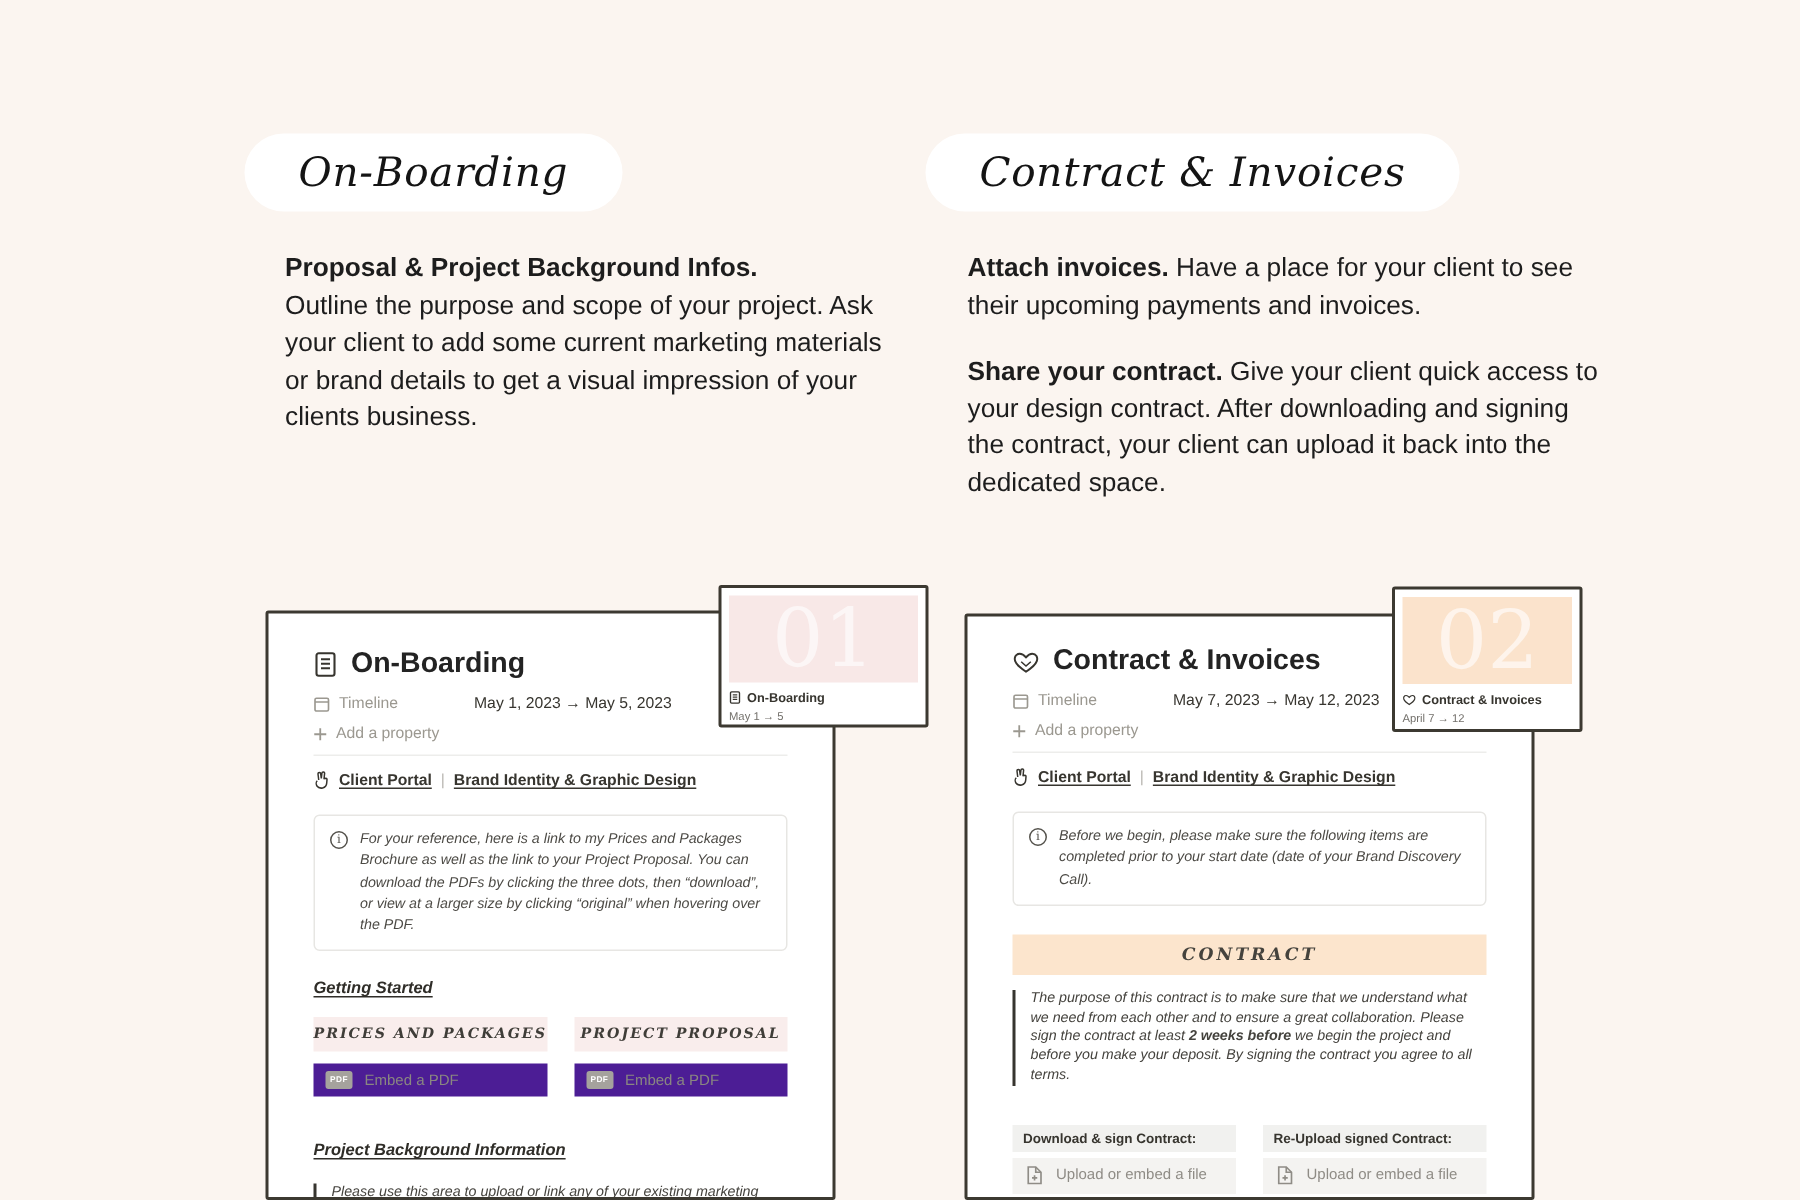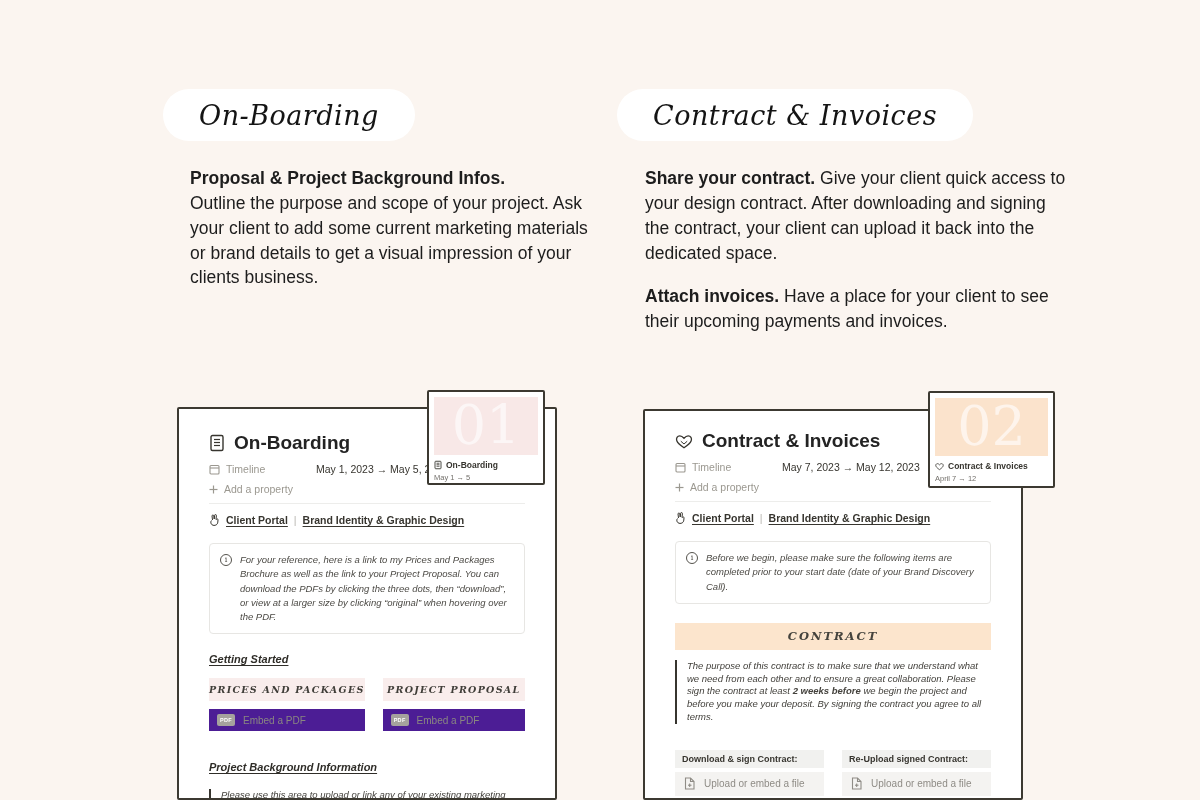--- a/index.html
+++ b/index.html
@@ -117,21 +117,21 @@
     display:flex; align-items:center; gap:9px; padding-left:9px;
     font-size:10px; color:#8f8c86;
   }
 
   
   .gcard {
     position:absolute; background:#ffffff;
     border:2px solid #3c3931; border-radius:2px; padding:5px;
     z-index:5;
   }
-  .gcard-1 { left:427px; top:390px; width:118px; height:95px; }
+  .gcard-1 { left:479px; top:390px; width:140px; height:95px; }
   .gcard-2 { left:928px; top:391px; width:127px; height:97px; }
   .gcard .thumb {
     height:58px; display:flex; align-items:center; justify-content:center;
     overflow:hidden;
     font-family:"DejaVu Serif", serif; font-size:54px; line-height:1;
     color:rgba(255,255,255,.62);
   }
   .gcard-1 .thumb { background:#f8e8e7; }
   .gcard-2 .thumb { background:#fbe3cc; }
   .gcard .glabel {
@@ -234,22 +234,22 @@
     <span>On-Boarding</span>
   </div>
   <div class="gdates">May 1 → 5</div>
 </div>
 
 <div class="pill pill-right">
   <span>Contract &amp; Invoices</span>
 </div>
 
 <div class="intro intro-right">
+  <p><span class="lead">Attach invoices.</span><span> Have a place for your client to see their upcoming payments and invoices.</span></p>
   <p><span class="lead">Share your contract.</span><span> Give your client quick access to your design contract. After downloading and signing the contract, your client can upload it back into the dedicated space.</span></p>
-  <p><span class="lead">Attach invoices.</span><span> Have a place for your client to see their upcoming payments and invoices.</span></p>
 </div>
 
 <div class="ncard ncard-right">
   <div class="inner">
     <div class="ntitle">
       <svg class="icon-svg" width="18" height="17" viewBox="0 0 18 17">
           <path d="M9 14.8S2.9 10.9 1.8 7.8C.9 5.3 2.3 2.8 4.8 2.8c1.7 0 2.9.9 4.2 2.4C10.3 3.7 11.5 2.8 13.2 2.8c2.5 0 3.9 2.5 3 5C15.1 10.9 9 14.8 9 14.8z" fill="none" stroke="#37352f" stroke-width="1.3"></path>
           <path d="M5.8 8.2 9 11l3.2-2.8" fill="none" stroke="#37352f" stroke-width="1"></path>
         </svg>
       <span>Contract &amp; Invoices</span>

